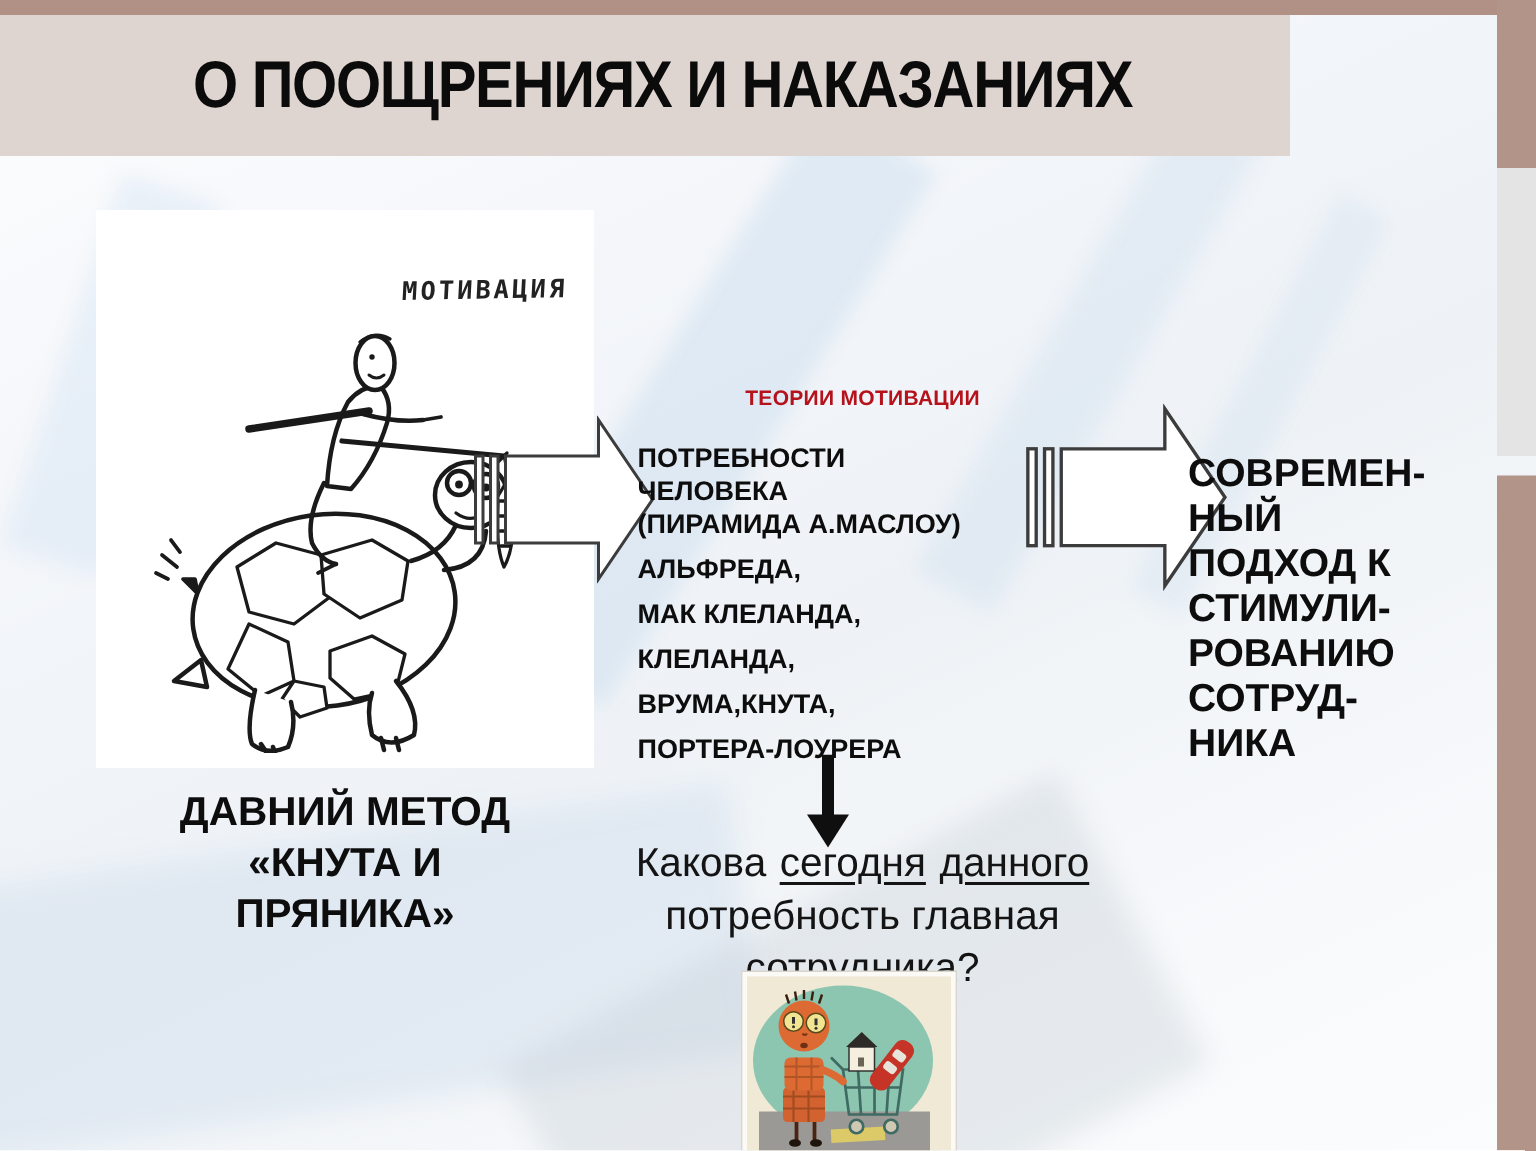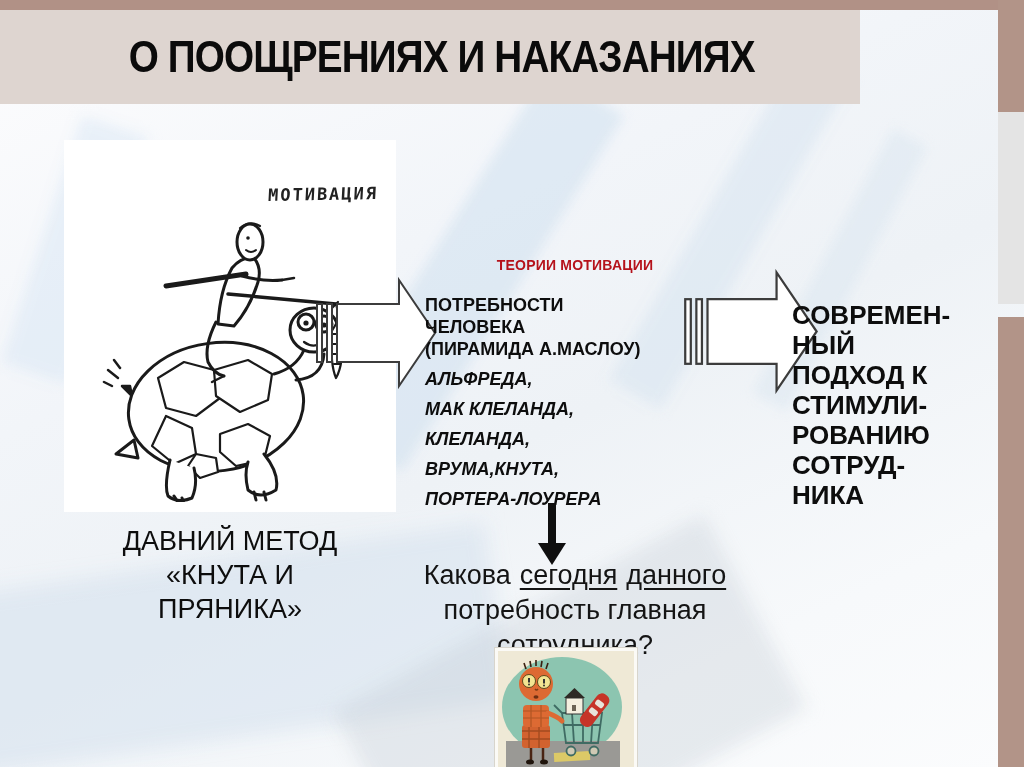--- a/index.html
+++ b/index.html
@@ -27,32 +27,32 @@
   .strip-tan{position:absolute;left:998px;top:317px;width:26px;height:450px;background:#b29488;}
 
   
   .turtle-box{position:absolute;left:64px;top:140px;width:332px;height:372px;background:#fff;}
   .handwriting{position:absolute;left:204px;top:44px;font-family:"DejaVu Sans Mono",monospace;
     font-size:17px;font-weight:600;letter-spacing:2px;color:#222;transform:rotate(-1deg) skewX(-4deg);white-space:nowrap;}
   .turtle-svg{position:absolute;left:14px;top:62px;}
 
   
   .caption{position:absolute;left:80px;top:524px;width:300px;text-align:center;
-    font-size:27px;font-weight:400;line-height:34px;white-space:pre-line;color:#0d0d0d;}
+    font-size:27px;font-weight:700;line-height:34px;white-space:pre-line;color:#0d0d0d;}
 
   
   .arrow1{position:absolute;left:315px;top:277px;}
   .arrow2{position:absolute;left:683px;top:269px;}
 
   
   .center-heading{position:absolute;left:425px;top:257px;width:300px;text-align:center;
     font-size:14px;font-weight:700;color:#b5121b;letter-spacing:.2px;}
   .center-list{position:absolute;left:425px;top:294px;width:300px;text-align:left;}
   .center-item{font-size:18px;font-weight:700;line-height:22px;white-space:pre-line;color:#0d0d0d;}
-  .center-item + .center-item{margin-top:8px;font-style:italic;}
+  .center-item + .center-item{margin-top:8px;}
 
   .down-arrow{position:absolute;left:537px;top:503px;}
 
   .question{position:absolute;left:375px;top:558px;width:400px;text-align:center;
     font-size:27px;line-height:35px;color:#141414;}
   .qword + .qword{margin-left:9px;}
   .q-underline{text-decoration:underline;text-decoration-thickness:2px;text-underline-offset:4px;}
 
   
   .right-text{position:absolute;left:792px;top:256px;width:190px;text-align:left;

